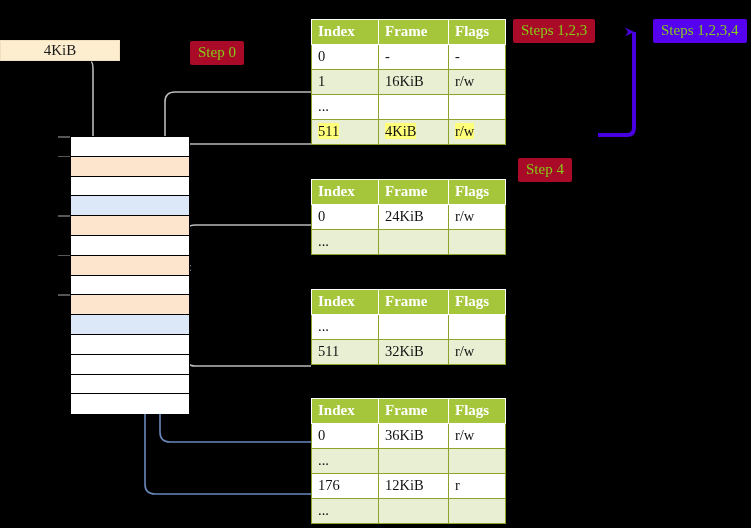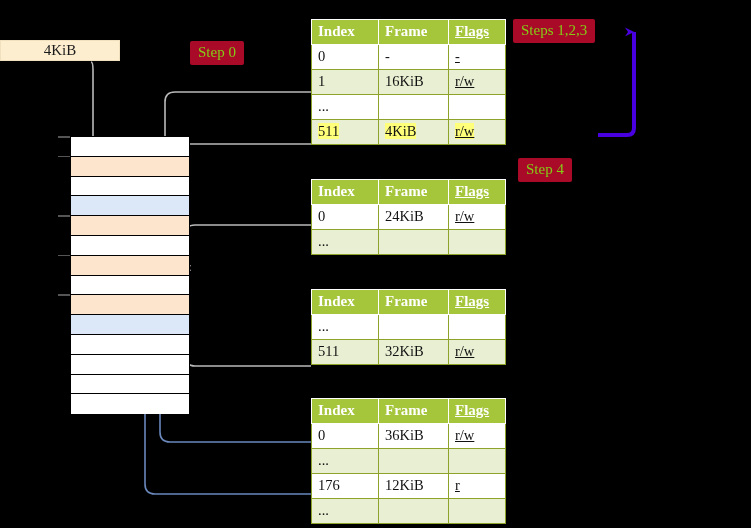--- a/index.html
+++ b/index.html
@@ -93,21 +93,21 @@
   .ptable td {
     padding: 3px 6px 4px 6px;
     border: 1px solid #8ea32a;
     height: 17px;
     vertical-align: middle;
   }
   .ptable tr.alt td { background: #e8efd2; }
   .ptable tr.plain td { background: #ffffff; }
   .col-index { width: 54px; }
   .col-frame { width: 57px; margin-left: 47px; }
-  .col-flags { width: 44px; text-decoration: underline; }
+  .col-flags { width: 44px; }
   .hl { background: #ffff7a !important; }
 
   svg.overlay {
     position: absolute;
     left: 0; top: 0;
     width: 751px; height: 528px;
     pointer-events: none;
   }
 </style>
 </head>
@@ -157,20 +157,23 @@
   </div>
 
   <div class="badge badge-red" style="left:518px; top:158px;">
     <span>Step 4</span>
   </div>
 
   <div class="badge badge-red" style="left:513px; top:19px;">
     <span>Steps 1,2,3</span>
   </div>
 
+  <div class="badge badge-blue" style="left:653px; top:19px;">
+    <span>Steps 1,2,3,4</span>
+  </div>
 
   <div id="memcol">
       <div class="memrow mem-white" style="top: 0px; height: 19.8px;"></div>
       <div class="memrow mem-peach" style="top: 19.8px; height: 19.8px;"></div>
       <div class="memrow mem-white" style="top: 39.6px; height: 19.8px;"></div>
       <div class="memrow mem-blue" style="top: 59.4px; height: 19.8px;"></div>
       <div class="memrow mem-peach" style="top: 79.2px; height: 19.8px;"></div>
       <div class="memrow mem-white" style="top: 99px; height: 19.8px;"></div>
       <div class="memrow mem-peach" style="top: 118.8px; height: 19.8px;"></div>
       <div class="memrow mem-white" style="top: 138.6px; height: 19.8px;"></div>

